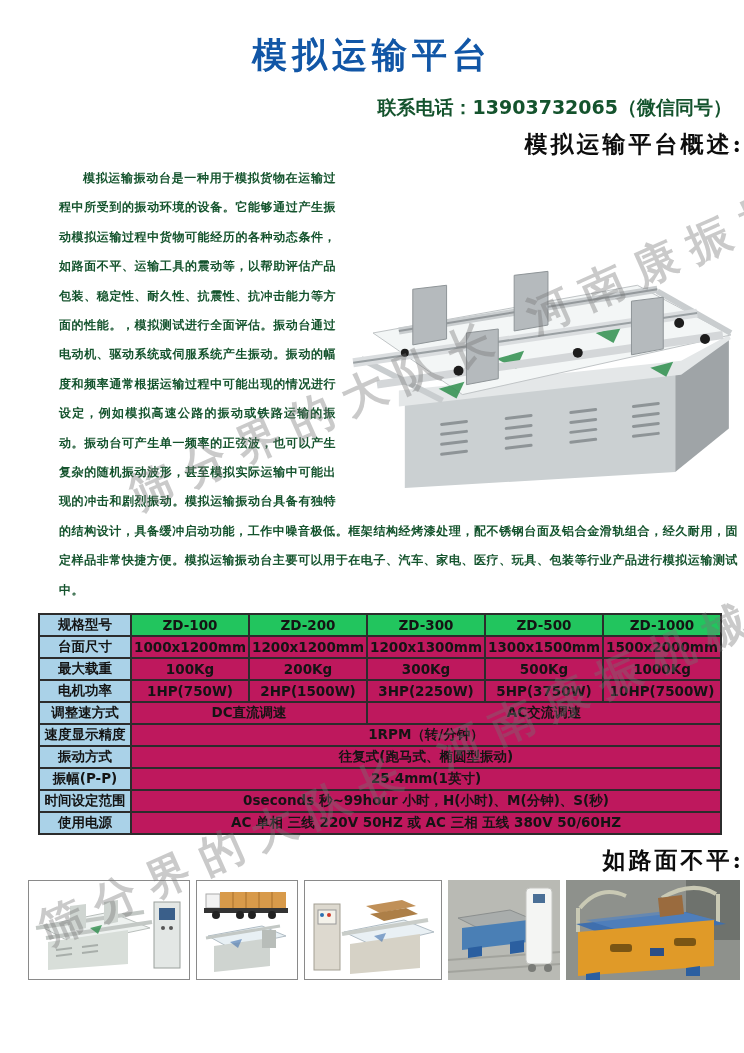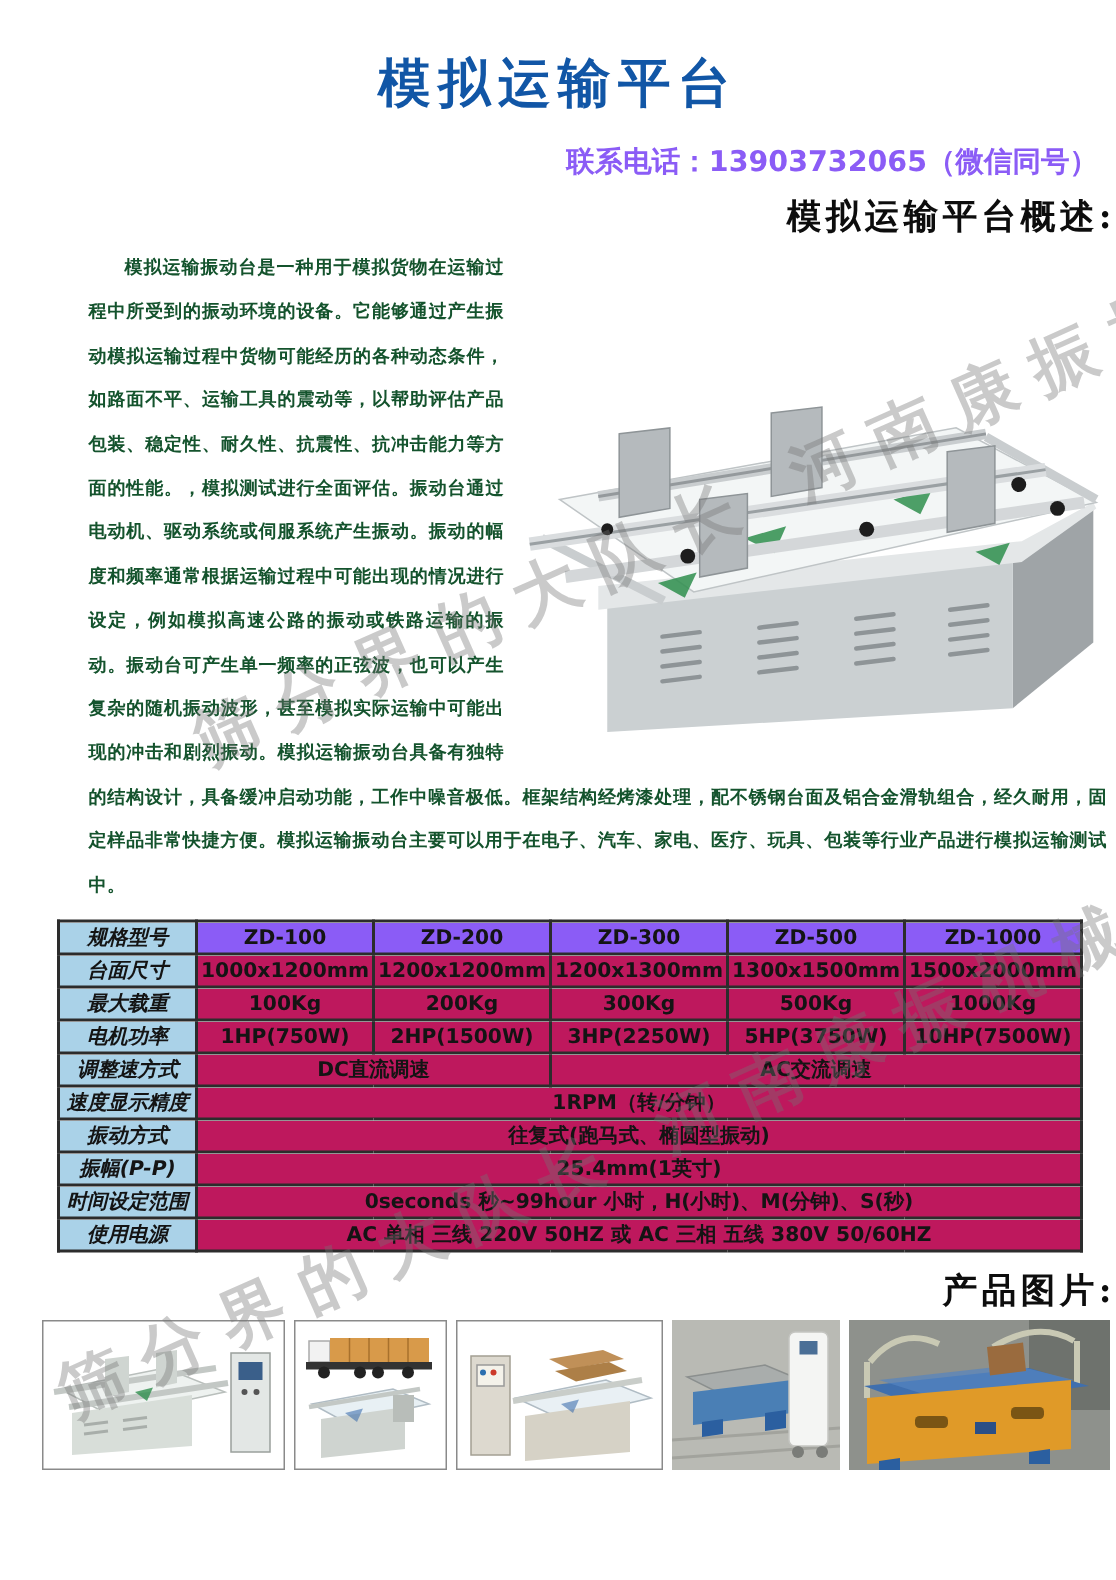--- a/index.html
+++ b/index.html
@@ -3,41 +3,41 @@
 <meta charset="utf-8">
 <style>
   * { margin:0; padding:0; box-sizing:border-box; }
   html,body { width:744px; height:1053px; background:#fff; overflow:hidden;
     font-family:"DejaVu Sans","Liberation Sans",sans-serif; color:#1c1c1c; position:relative; }
   .page { width:744px; height:1053px; position:relative; overflow:hidden; }
 
   .main-title { margin-top:32px; text-align:center; font-size:35px; font-weight:800;
     color:#1156a6; letter-spacing:5px; }
   .contact-line { margin-top:16px; padding-right:12px; text-align:right;
-    font-size:19px; font-weight:700; color:#8b5cf6; }
+    font-size:19px; font-weight:700; color:#14532d; }
 
   .sec-heading { font-family:"DejaVu Serif","Liberation Serif",serif; font-weight:700;
     font-size:23px; letter-spacing:3px; color:#0d0d0d; margin:8px 0 4px 22px;text-align:right; }
 
   .overview-body { margin:2px 6px 0 22px; }
   .product-figure { float:right; width:392px; height:328px; margin:0 0 2px 10px; }
   .product-figure svg { width:100%; height:100%; display:block; }
   .overview-text { font-size:12px; line-height:29.4px; font-weight:700; color:#14532d;
     text-align:justify; text-indent:2em; letter-spacing:0.4px;margin-left:37px; }
   .clear { clear:both; }
 
   .specs-heading { margin-top:10px; }
 
   table.specs { border-collapse:collapse; table-layout:fixed; width:682px;
     margin:8px 0 0 38px; }
   table.specs td { border:2px solid #2c2c2c; height:22px; text-align:center;
     vertical-align:middle; font-size:13.5px; font-weight:700; padding:1px 2px;
     white-space:nowrap; overflow:hidden; background:#be185d; color:#141414; }
-  table.specs td.label-cell { background:#aad2e8;font-style:italic; }
-  table.specs td.shaded { background:#8b5cf6; }
+  table.specs td.label-cell { background:#aad2e8; }
+  table.specs td.shaded { background:#22c55e; }
 
   .gallery-heading { margin-top:10px; }
   .photos { display:flex; gap:6px; margin:4px 4px 0 28px; height:100px; }
   .photo { height:100px; overflow:hidden; background:#fff; }
   .photo.framed { border:1px solid #8a8a8a; padding:3px; }
   .photo svg { width:100%; height:100%; display:block; }
   .p1{width:162px;} .p2{width:102px;} .p3{width:138px;} .p4{width:112px;} .p5{width:174px;}
 
   .wm { position:absolute; white-space:nowrap; pointer-events:none; z-index:6;
     font-family:"DejaVu Serif","Liberation Serif",serif; font-weight:700;
@@ -191,21 +191,21 @@
           <td class="label-cell">时间设定范围</td>
           <td colspan="5">0seconds 秒~99hour 小时，H(小时)、M(分钟)、S(秒)</td>
         </tr>
         <tr>
           <td class="label-cell">使用电源</td>
           <td colspan="5">AC 单相 三线 220V 50HZ 或 AC 三相 五线 380V 50/60HZ</td>
         </tr>
       </tbody>
   </table>
 
-  <h2 class="sec-heading gallery-heading">产品图片:</h2>
+  <h2 class="sec-heading gallery-heading">如路面不平:</h2>
 
   <div class="photos">
     <div class="photo framed p1">
       <svg viewBox="0 0 154 92">
         <polygon points="8,42 78,28 118,44 42,60" fill="#eef2f0" stroke="#b9bfbc"></polygon>
         <polygon points="16,58 96,46 96,80 16,86" fill="#d8ded9"></polygon>
         <g stroke="#a8aeaa" stroke-width="2">
             <line x1="24" y1="66" x2="40" y2="64"></line>
             <line x1="24" y1="72" x2="40" y2="70"></line>
             <line x1="50" y1="63" x2="66" y2="61"></line>

